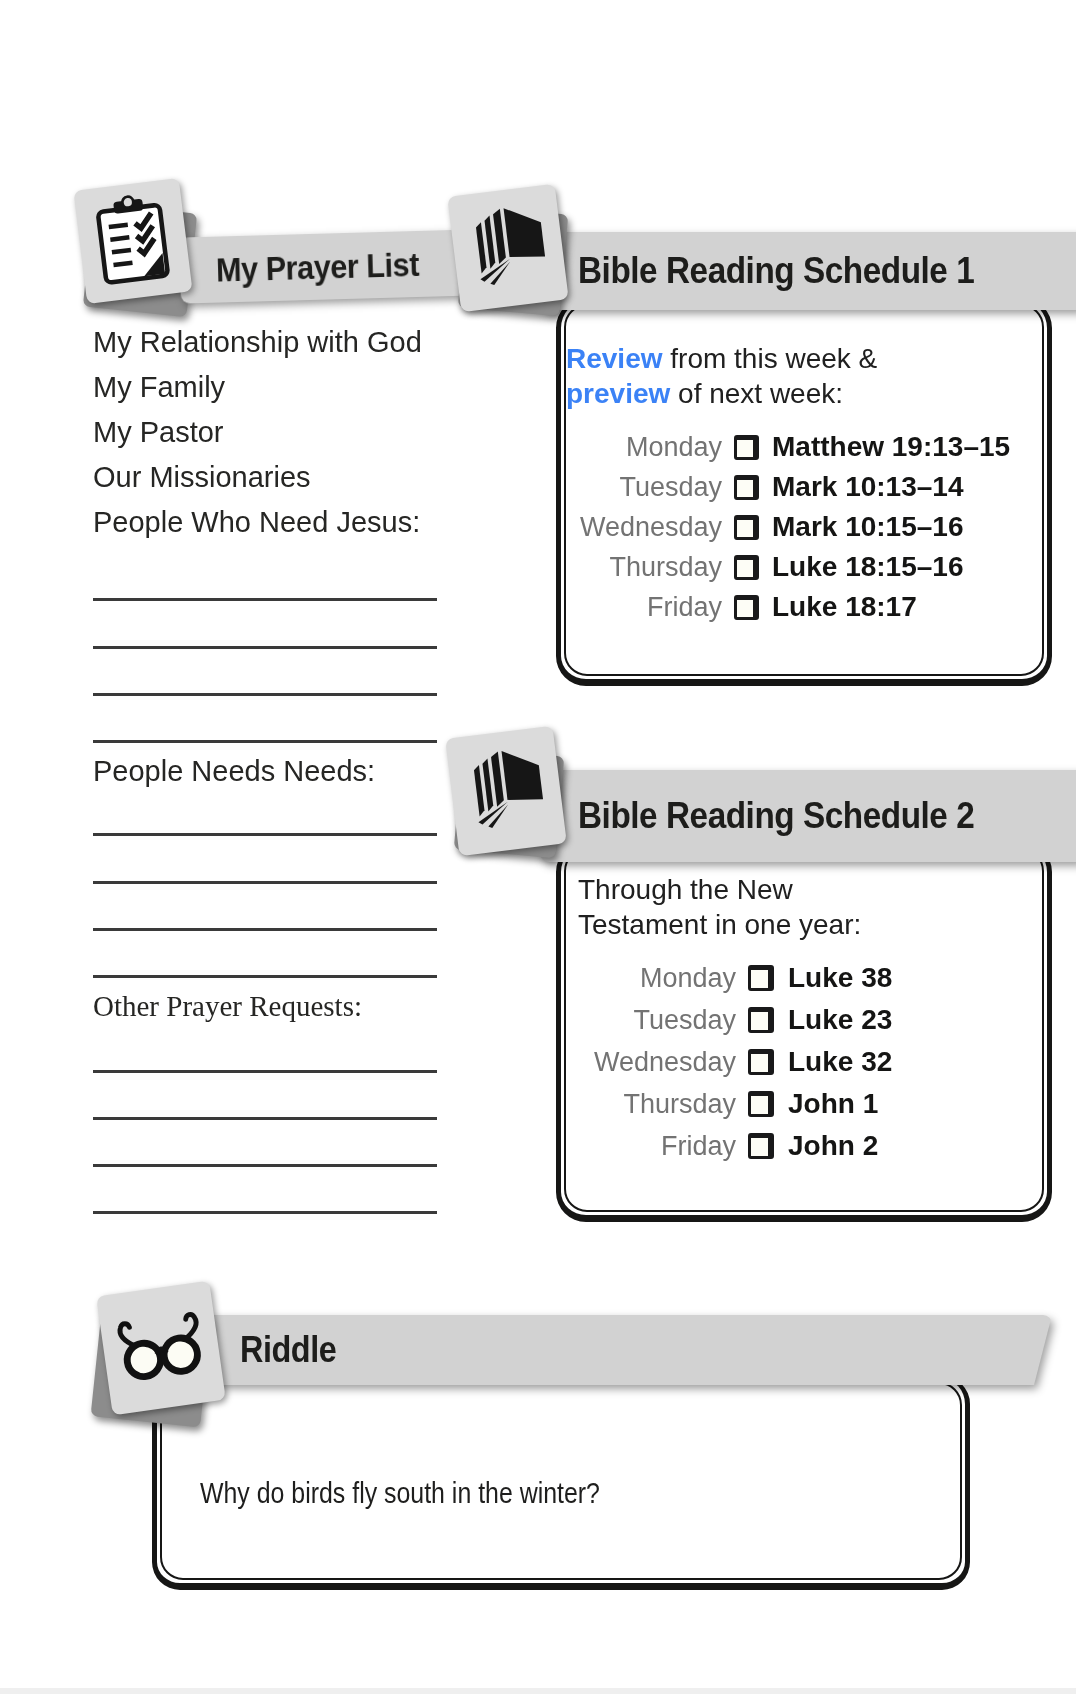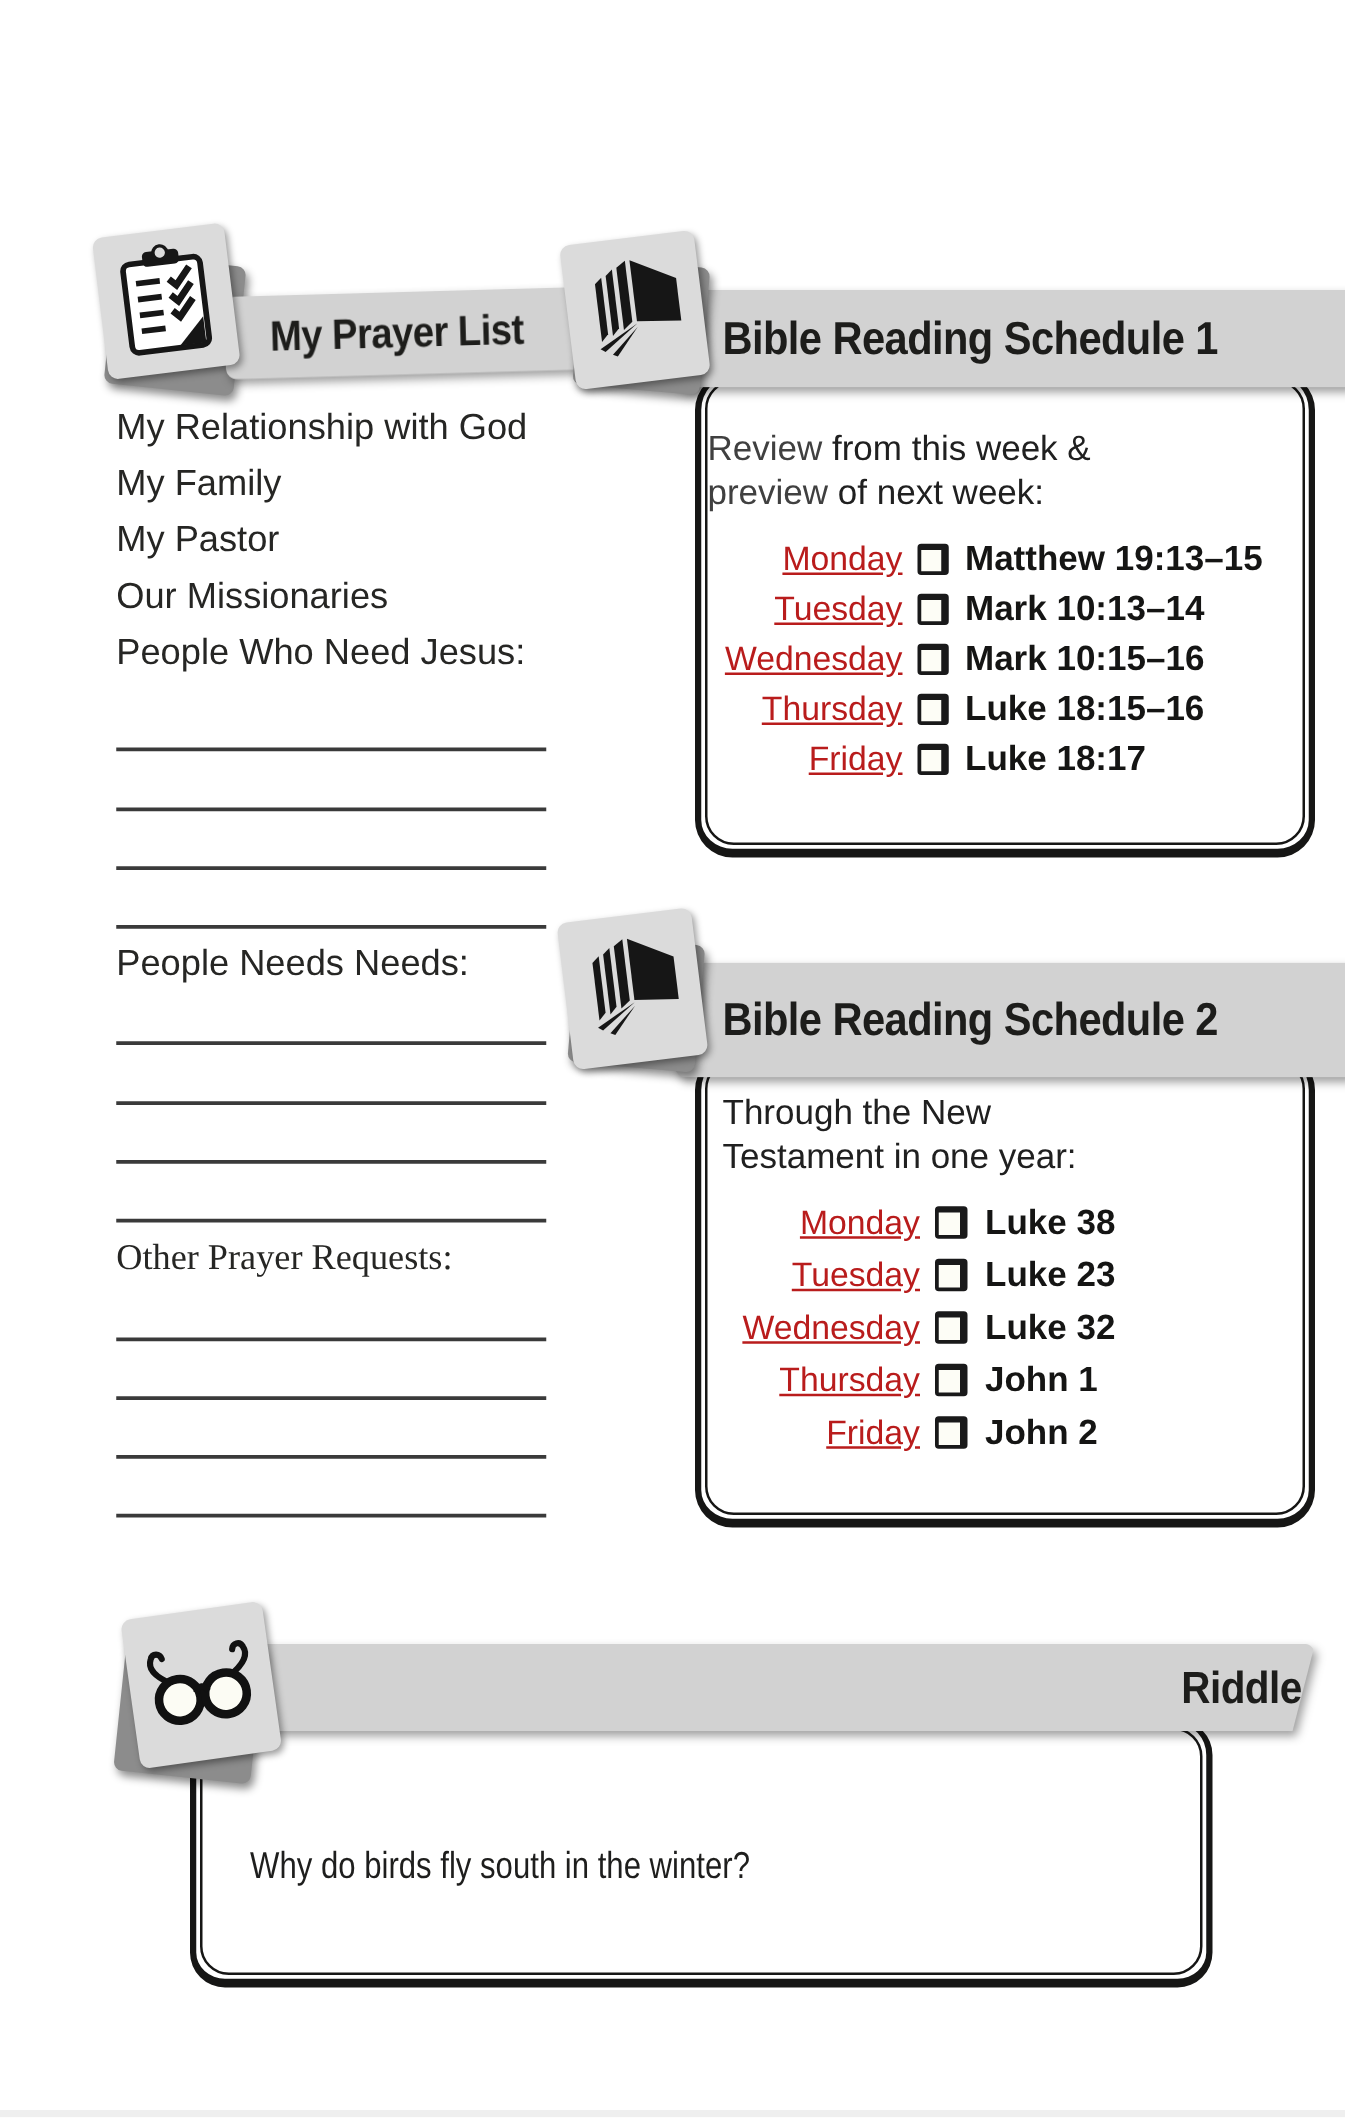--- a/index.html
+++ b/index.html
@@ -27,25 +27,25 @@
   .tile svg { width:86%; height:86%; }
   
   .sbox { position:absolute; z-index:1; border:4px solid #161615; border-width:3px 5px 7px 5px; border-radius:30px; background:#fff; }
   .sbox-inner { position:absolute; inset:3px; border:2px solid #161615; border-radius:23px; background:#fff; }
   
   .plist { position:absolute; left:93px; top:320px; z-index:2; font-size:29px; line-height:45px; color:#262624; }
   .sec-label { position:absolute; left:93px; z-index:2; font-size:29px; color:#262624; }
   .wline { position:absolute; left:93px; width:344px; height:0; border-bottom:3px solid #3a3a3a; z-index:2; }
   
   .intro { position:absolute; z-index:2; font-size:28px; line-height:35px; color:#202020; }
-  .intro b { font-weight:normal; color:#404040; }
+  .intro b { font-weight:bold; color:#3b82f6; }
   .rows { position:absolute; z-index:2; width:460px; }
   .srow { display:flex; align-items:center; height:40px; }
   .srow.tall { height:42px; }
-  .day { font-size:27px; color:#b91c1c; text-align:right;text-decoration:underline; }
+  .day { font-size:27px; color:#737373; text-align:right; }
   .day.w1 { width:162px; }
   .day.w2 { width:176px; }
   .cb { box-sizing:border-box; width:25px; height:25px; margin-left:12px; background:#fdfdf6;
         border:3px solid #19191a; border-top-width:5px; border-right-width:6px; border-radius:3px; flex:none; }
   .cb.big { width:26px; height:26px; }
   .ref { font-weight:bold; font-size:28px; color:#151514; margin-left:13px; white-space:nowrap; }
   .ref.m2 { margin-left:14px; }
   
   .question { position:absolute; z-index:2; font-size:30px; color:#1e1e1d; white-space:nowrap;
               transform:scaleX(.83); transform-origin:left center; }
@@ -212,21 +212,21 @@
       <span class="cb big"></span>
       <span class="ref m2">John 2</span>
     </div>
   </div>
 
   <div class="sbox" style="left:152px; top:1376px; width:808px; height:204px; border-radius:28px;">
       <div class="sbox-inner"></div>
     </div>
 
   <div class="barwrap" style="left:196px; top:1315px; width:812px; height:70px;">
-    <div class="bar slant" style="padding-left:44px;justify-content:flex-end;">
+    <div class="bar slant" style="padding-left:44px;">
       <span class="bar-title" style="font-size:36px;">Riddle</span>
     </div>
   </div>
 
   <div class="tile-shadow" style="left:96px; top:1312px; width:110px; height:110px; transform:rotate(6deg);"></div>
   <div class="tile" style="left:104px; top:1288px; width:114px; height:120px; transform:rotate(-8deg);">
     <svg viewBox="0 0 100 100">
       <path d="M26,46 C16,40 8,32 12,24 C14,19 20,20 21,25" stroke="#111111" stroke-width="5" fill="none" stroke-linecap="round"></path>
       <path d="M74,46 C84,40 92,32 88,24 C86,19 80,20 79,25" stroke="#111111" stroke-width="5" fill="none" stroke-linecap="round"></path>
       <circle cx="31" cy="60" r="17" fill="#fcfcf4" stroke="#111111" stroke-width="7"></circle>

